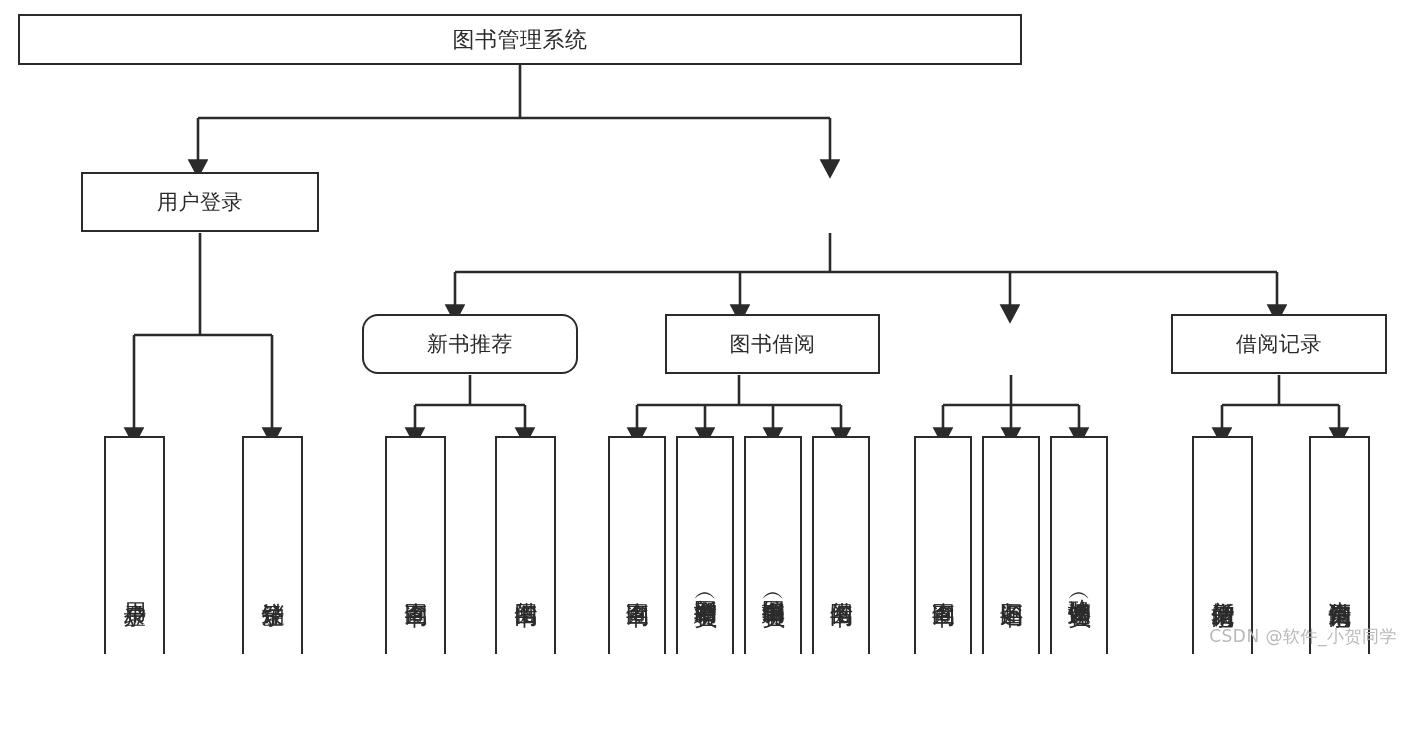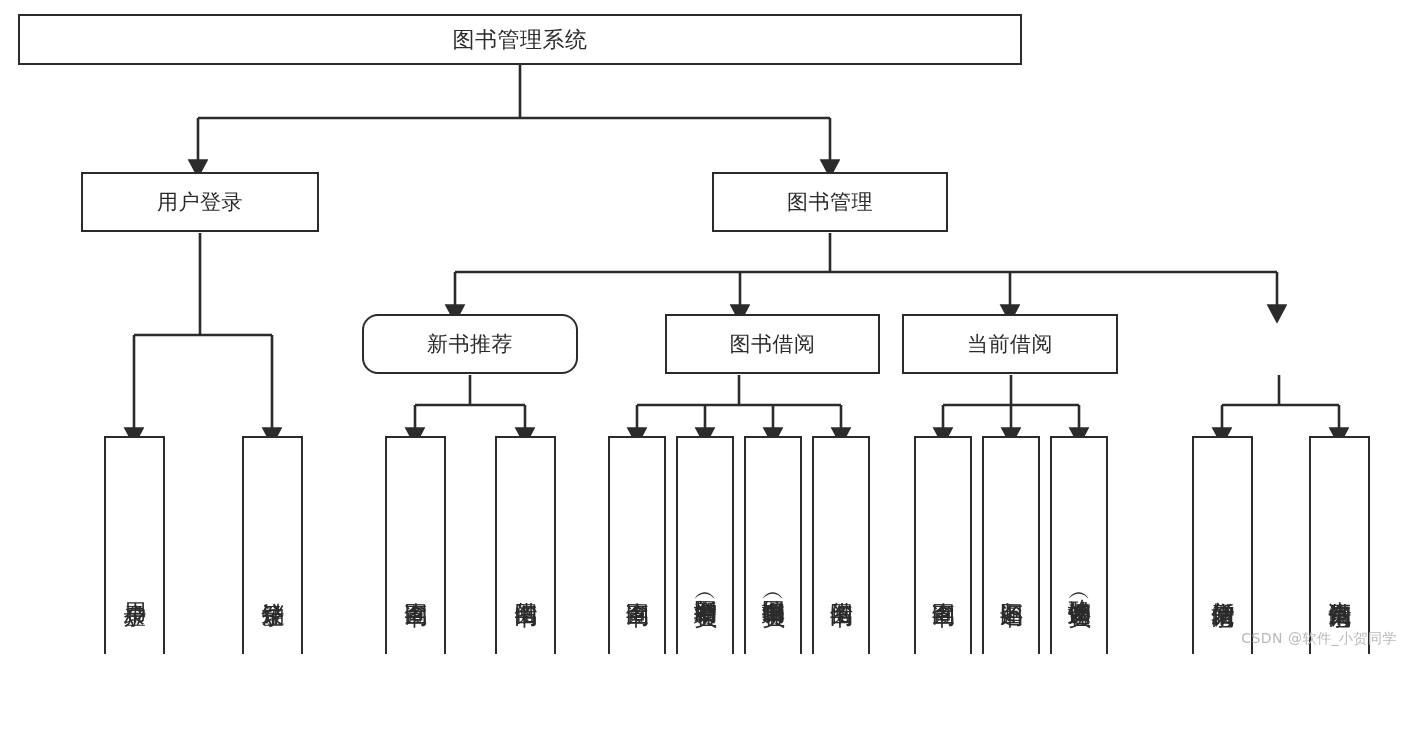--- a/index.html
+++ b/index.html
@@ -55,21 +55,21 @@
     letter-spacing: 1px;
     max-height: 100%;
   }
   #root-node .node-label {
     font-size: 22px;
   }
   #watermark {
     position: absolute;
     right: 8px;
     bottom: 6px;
-    font-size: 14px;
+    font-size: 17px;
     color: #b9b9b9;
     white-space: nowrap;
     pointer-events: none;
     letter-spacing: 0.5px;
   }
 </style>
 </head>
 <body>
 
 <div id="canvas">
@@ -124,32 +124,29 @@
     </g>
   </svg>
 
   <div class="node horiz" id="root-node" style="left:18px; top:14px; width:1004px; height:51px;">
     <span class="node-label">图书管理系统</span>
   </div>
 
   <div class="node horiz" style="left:81px; top:172px; width:238px; height:60px;">
     <span class="node-label">用户登录</span>
   </div>
-  <div class="node horiz" style="left:712px; top:172px; width:236px; height:60px;">
-    <span class="node-label">图书管理</span>
-  </div>
 
   <div class="node horiz" style="left:362px; top:314px; width:216px; height:60px;border-radius:16px;">
     <span class="node-label">新书推荐</span>
   </div>
   <div class="node horiz" style="left:665px; top:314px; width:215px; height:60px;">
     <span class="node-label">图书借阅</span>
   </div>
-  <div class="node horiz" style="left:902px; top:314px; width:216px; height:60px;">
-    <span class="node-label">当前借阅</span>
+  <div class="node horiz" style="left:1171px; top:314px; width:216px; height:60px;">
+    <span class="node-label">借阅记录</span>
   </div>
 
   <div class="node vert" style="left:104px; top:436px; width:61px; height:299px;">
     <span class="node-label">用户登录</span>
   </div>
   <div class="node vert" style="left:242px; top:436px; width:61px; height:299px;">
     <span class="node-label">注销登录</span>
   </div>
 
   <div class="node vert" style="left:385px; top:436px; width:61px; height:299px;">

